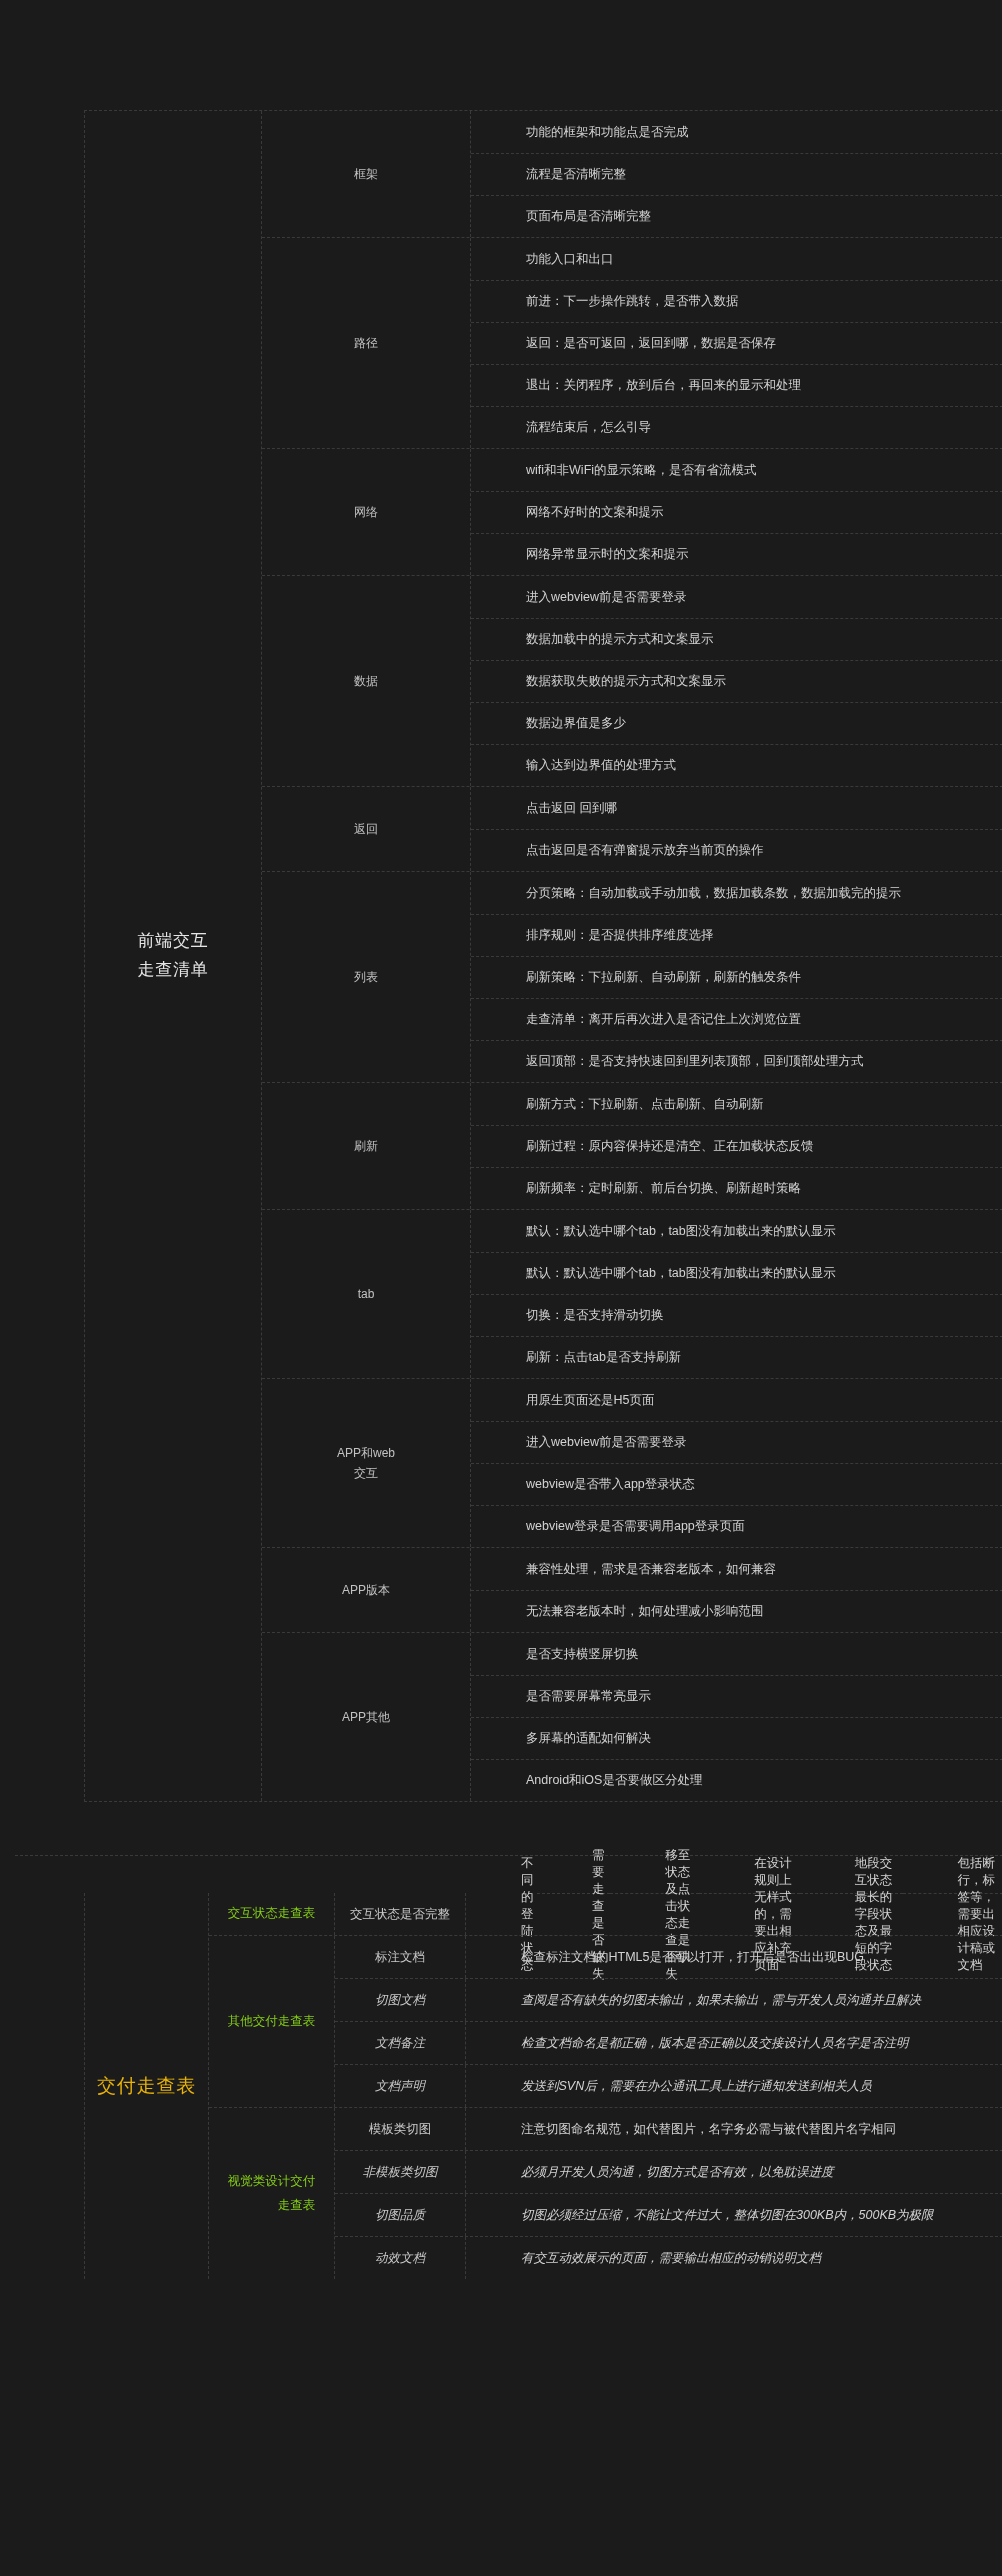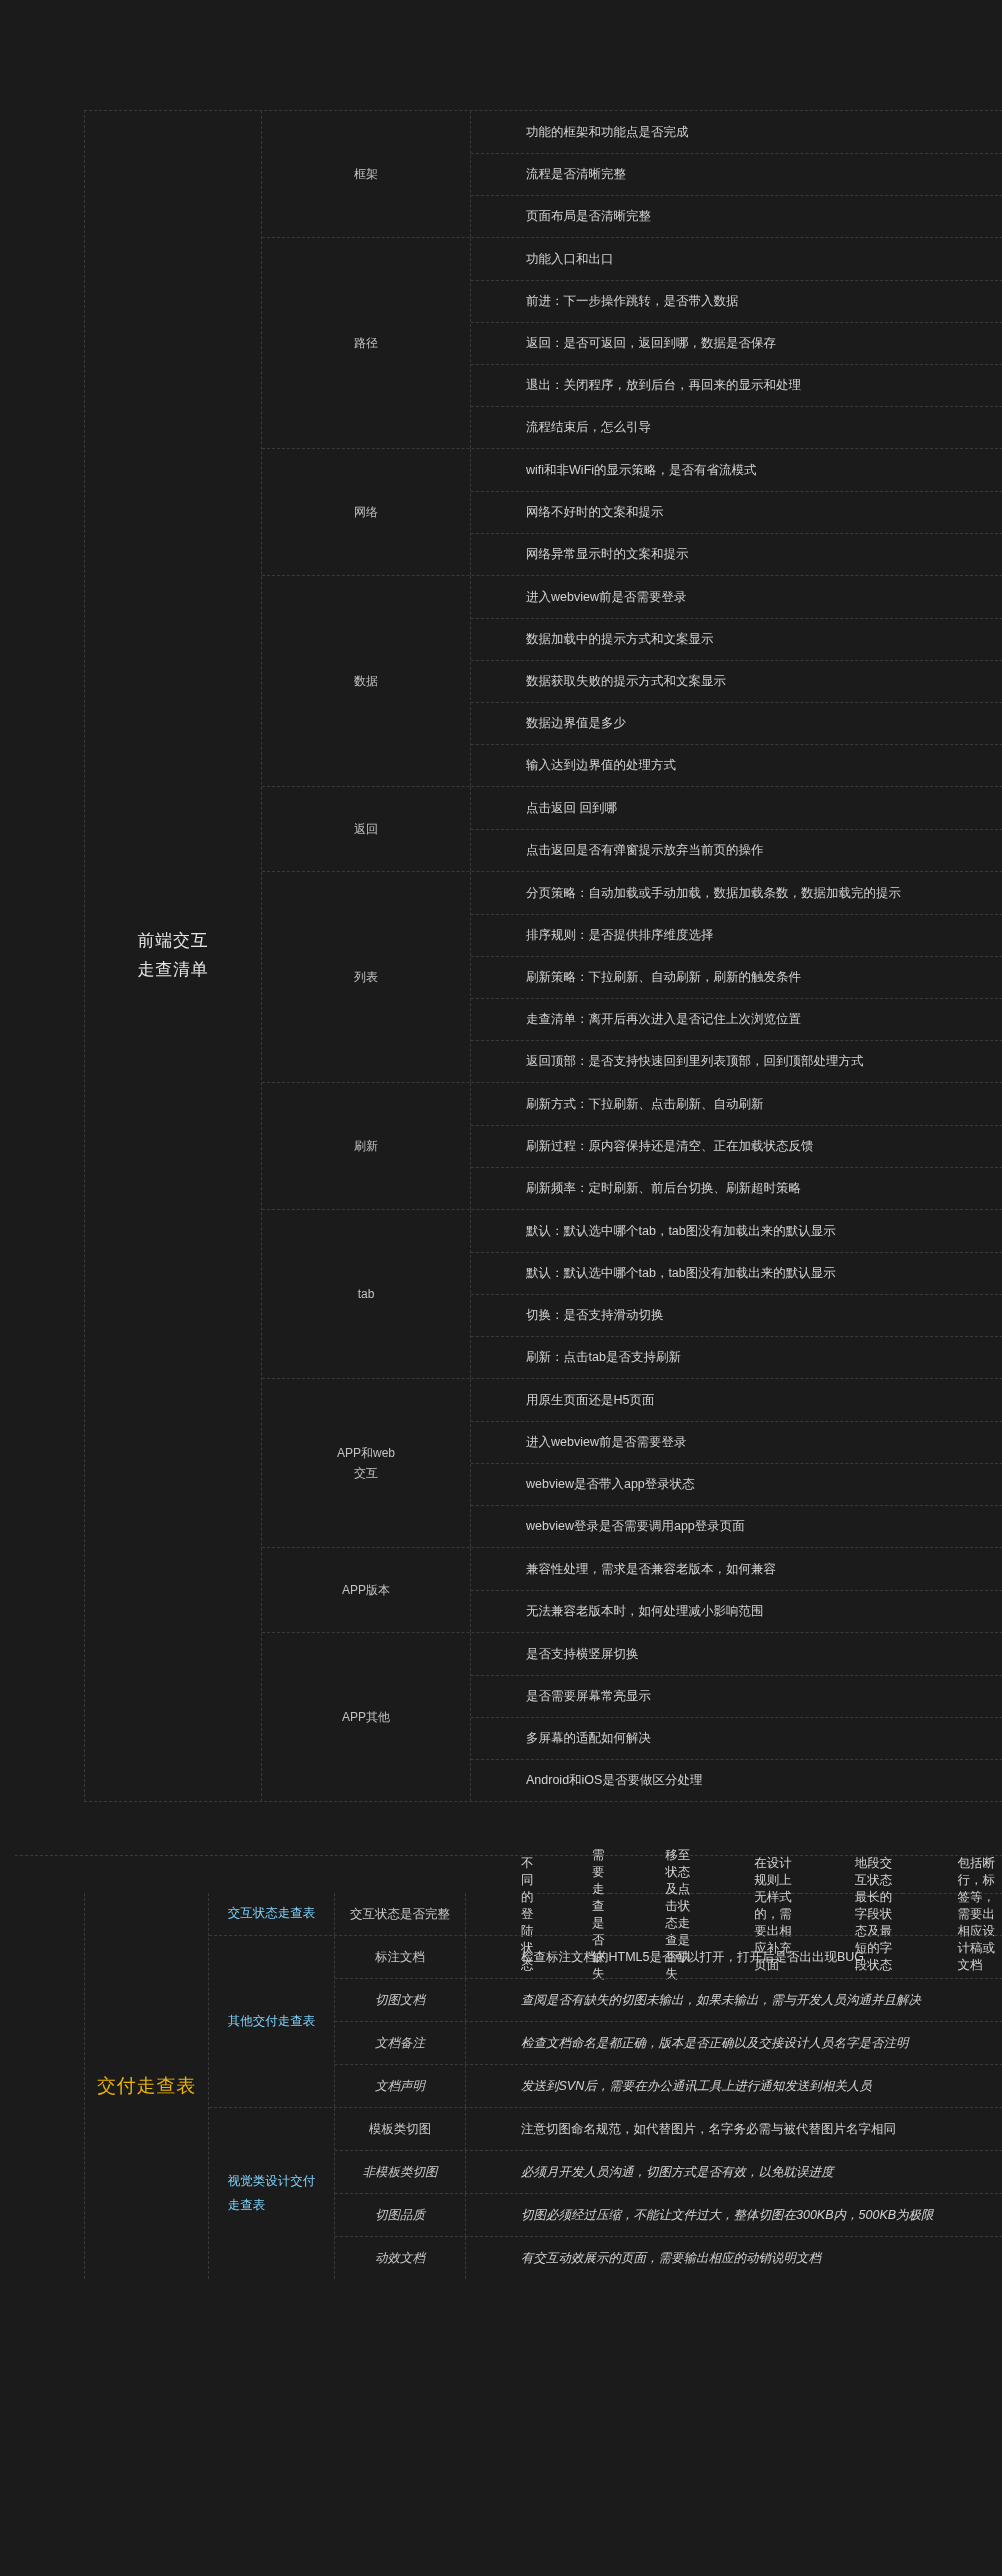--- a/index.html
+++ b/index.html
@@ -63,22 +63,22 @@
     font-size: 19px; color: #eab308; letter-spacing: 0.8px;
     white-space: pre-line; text-align: center; line-height: 1.7;
   }
   .t2-groups { flex: 1; display: flex; flex-direction: column; }
   .t2-group { display: flex; }
   .t2-group + .t2-group { border-top: 0.8px dashed #3a3a3a; }
   .t2-l2 {
     width: 126px; flex: none;
     display: flex; align-items: center; justify-content: center;
     border-right: 0.8px dashed #3a3a3a;
-    font-size: 12.5px; color: #7dd3fc;
-    white-space: pre-line; text-align: left; line-height: 1.9;
+    font-size: 12.5px; color: #84cc16;
+    white-space: pre-line; text-align: right; line-height: 1.9;
   }
   .t2-subs { flex: 1; display: flex; flex-direction: column; }
   .t2-sub { display: flex; }
   .t2-sub + .t2-sub { border-top: 0.8px dashed #3a3a3a; font-style: italic; }
   .t2-l3 {
     width: 131px; flex: none;
     display: flex; align-items: center; justify-content: center;
     border-right: 0.8px dashed #3a3a3a;
     font-size: 12.5px; color: #c9c9c9; text-align: center;
   }

